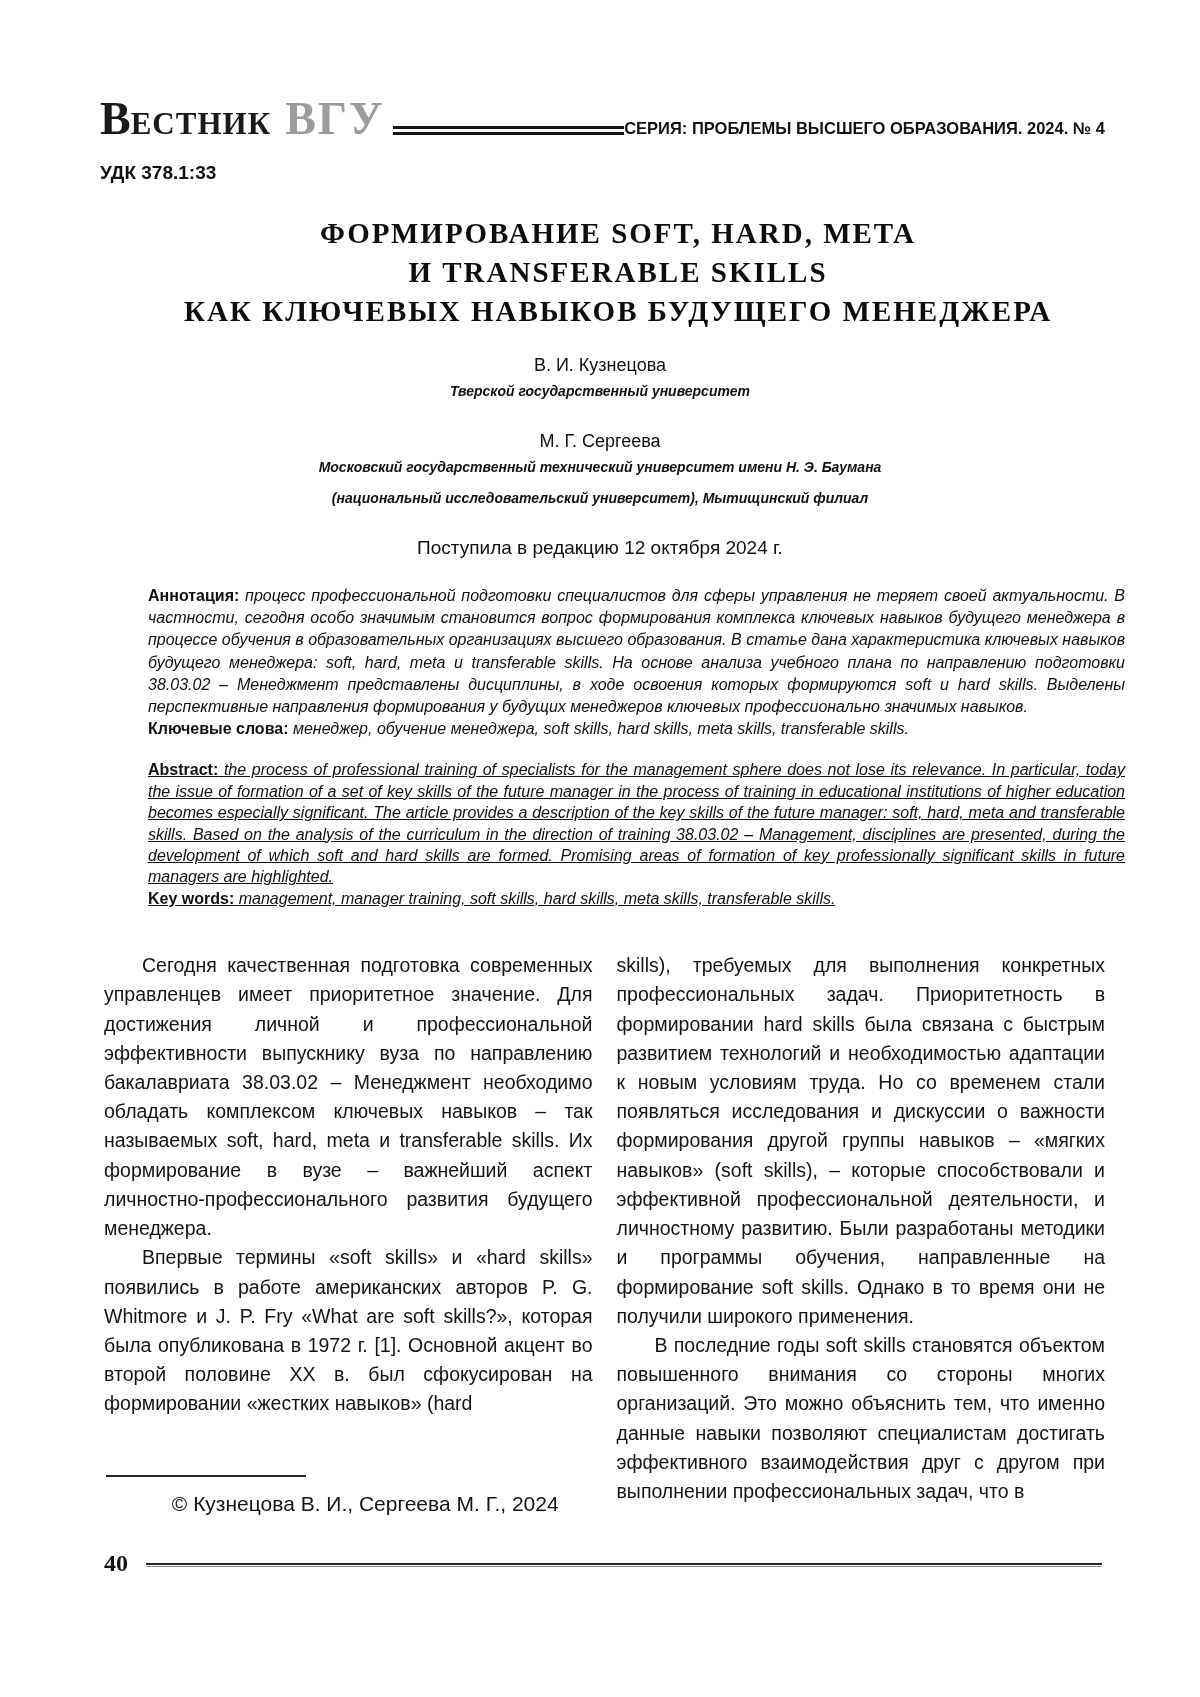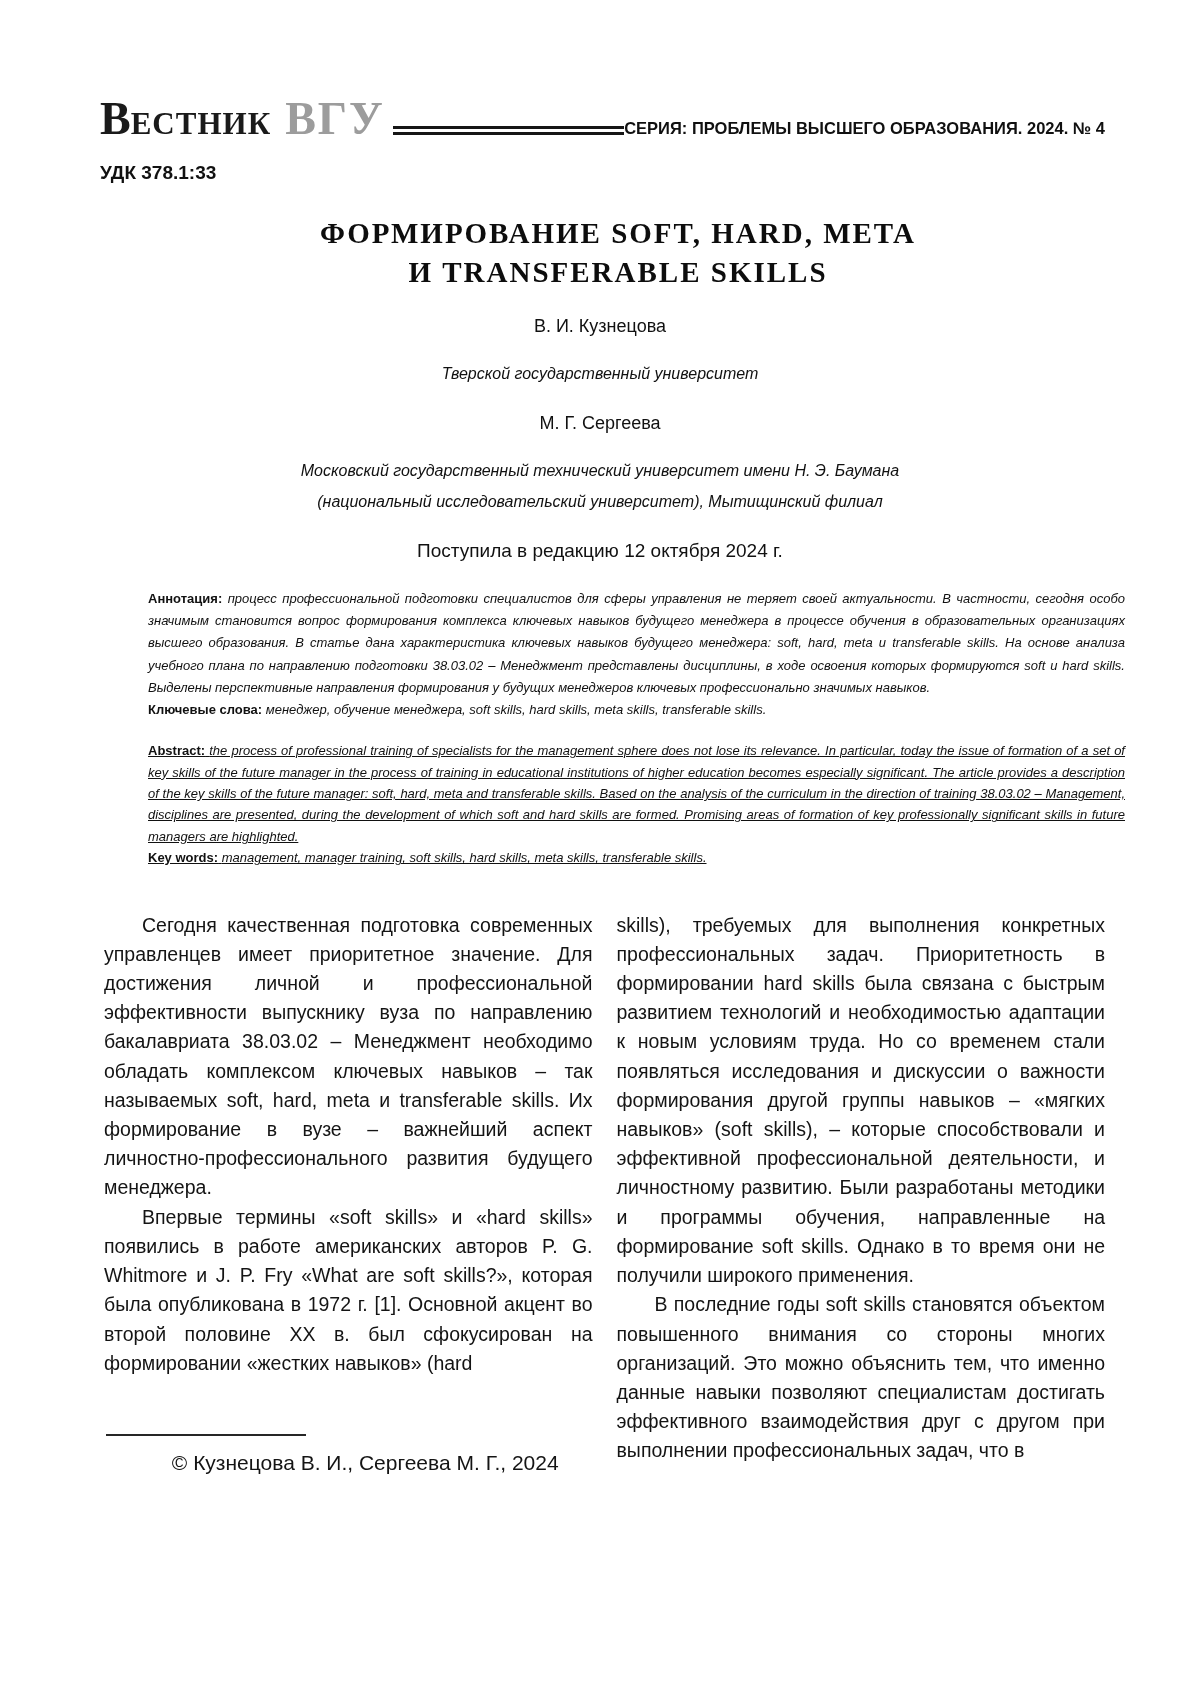--- a/index.html
+++ b/index.html
@@ -33,24 +33,24 @@
   }
   
   .udk { margin:20px 0 0 100px; font-weight:bold; font-size:19px; }
   .title {
     margin-top:30px; text-align:center;
     font-family:"Liberation Serif", serif; font-weight:bold;
     font-size:29px; line-height:39px; letter-spacing:2px; color:#0d0d0d;padding-left:36px;
   }
   .centered { text-align:center; }
   .author   { margin-top:24px; font-weight:normal; font-size:18px; }
-  .affil    { margin-top:21px; font-weight:normal; font-style:italic; font-size:16px; line-height:31px; }
+  .affil    { font-weight:bold; font-style:italic; font-size:14px; line-height:31px; }
   .received { margin-top:23px; font-size:19px; }
   
-  .absblock { margin:26px 75px 0 148px; font-size:13px; line-height:22.2px; text-align:justify; }
+  .absblock { margin:26px 75px 0 148px; font-size:16px; line-height:22.2px; text-align:justify; }
   .absblock.en { margin-top:19px; line-height:21.4px;text-decoration:underline; }
   .absblock p { margin:0; }
   .lbl { font-weight:bold; font-style:normal; }
   .it  { font-style:italic; }
   
   .body-cols {
     display:flex; gap:24px;
     margin:42px 95px 0 104px;
   }
   .col { flex:1; font-size:19.5px; line-height:29.2px; text-align:justify; color:#141414; }
@@ -82,20 +82,21 @@
     </div>
     <div class="header-rule"></div>
     <div class="series">СЕРИЯ: ПРОБЛЕМЫ ВЫСШЕГО ОБРАЗОВАНИЯ. 2024. № 4</div>
   </div>
 
   <div class="udk">УДК 378.1:33</div>
 
   <div class="title">
     <div>ФОРМИРОВАНИЕ SOFT, HARD, META</div>
     <div>И TRANSFERABLE SKILLS</div>
+    <div>КАК КЛЮЧЕВЫХ НАВЫКОВ БУДУЩЕГО МЕНЕДЖЕРА</div>
   </div>
 
   <div class="author centered">В. И. Кузнецова</div>
   <div class="affil centered">Тверской государственный университет</div>
   <div class="author centered">М. Г. Сергеева</div>
   <div class="affil centered">
     <div>Московский государственный технический университет имени Н. Э. Баумана</div>
     <div>(национальный исследовательский университет), Мытищинский филиал</div>
   </div>
   <div class="received centered">Поступила в редакцию 12 октября 2024 г.</div>
@@ -128,14 +129,18 @@
       <p class="indent">Впервые термины «soft skills» и «hard skills» появились в работе американских авторов P. G. Whitmore и J. P. Fry «What are soft skills?», которая была опубликована в 1972 г. [1]. Основной акцент во второй половине XX в. был сфокусирован на формировании «жестких навыков» (hard</p>
       <div class="footnote-rule"></div>
       <p class="footnote">© Кузнецова В. И., Сергеева М. Г., 2024</p>
     </div>
     <div class="col">
       <p>skills), требуемых для выполнения конкретных профессиональных задач. Приоритетность в формировании hard skills была связана с быстрым развитием технологий и необходимостью адаптации к новым условиям труда. Но со временем стали появляться исследования и дискуссии о важности формирования другой группы навыков – «мягких навыков» (soft skills), – которые способствовали и эффективной профессиональной деятельности, и личностному развитию. Были разработаны методики и программы обучения, направленные на формирование soft skills. Однако в то время они не получили широкого применения.</p>
       <p class="indent">В последние годы soft skills становятся объектом повышенного внимания со стороны многих организаций. Это можно объяснить тем, что именно данные навыки позволяют специалистам достигать эффективного взаимодействия друг с другом при выполнении профессиональных задач, что в</p>
     </div>
   </div>
 
+  <div class="footer">
+    <div class="pageno">40</div>
+    <div class="footer-rule"></div>
+  </div>
 
 </div>
 
 </body></html>

